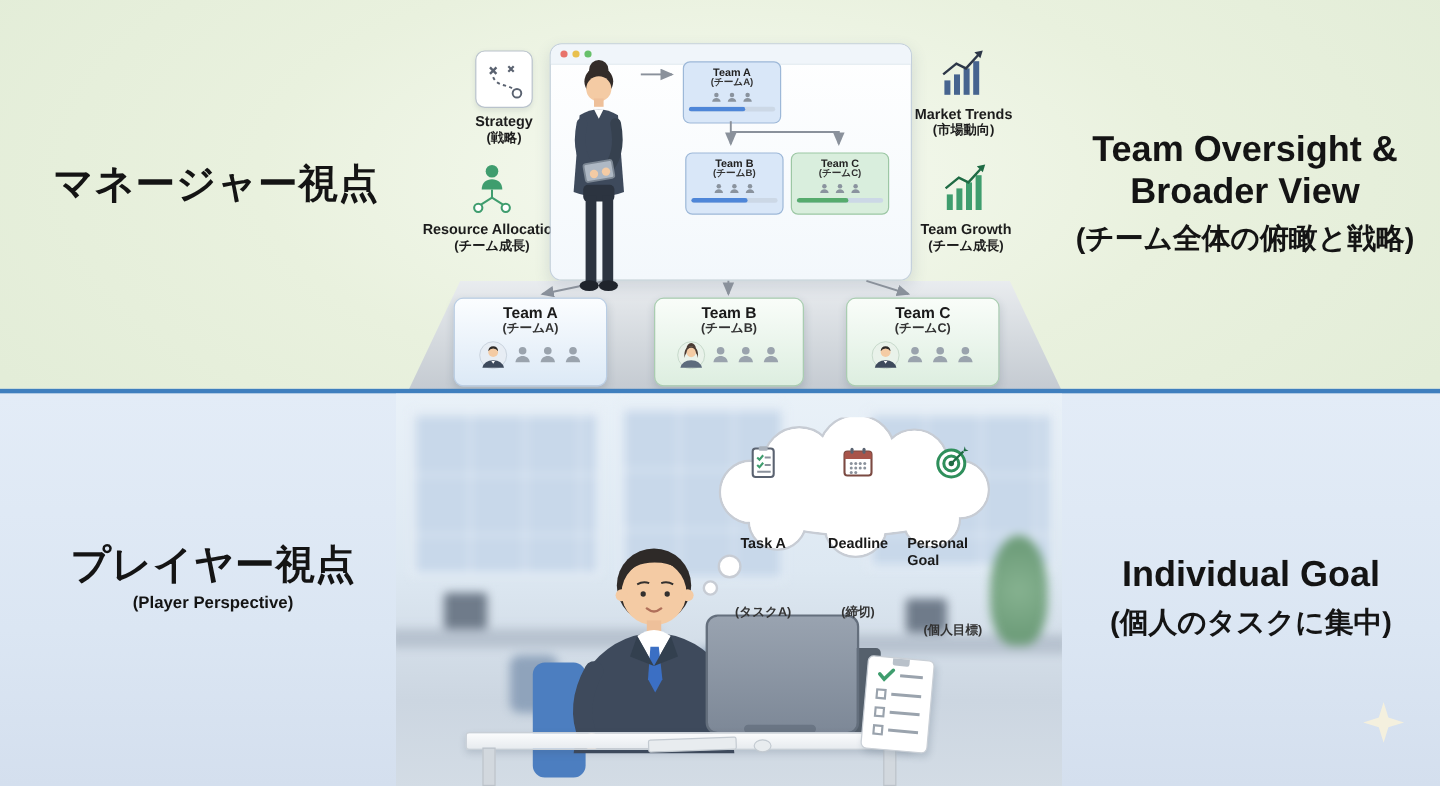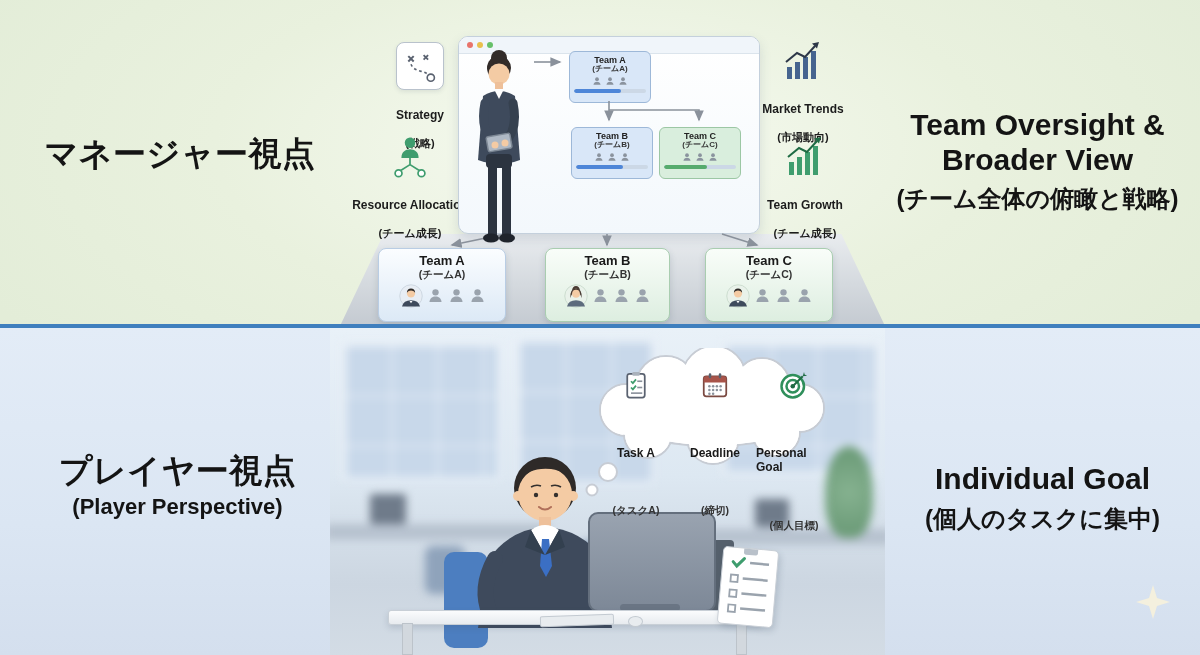--- a/index.html
+++ b/index.html
@@ -16,23 +16,23 @@
   .divider{position:absolute;left:0;top:324px;width:1200px;height:4px;background:#3f7fbe;}
   .bottom-half{
     position:absolute;left:0;top:328px;width:1200px;height:327px;
     background:linear-gradient(180deg,#e3ecf7 0%,#dbe6f3 60%,#d4dfee 100%);
   }
   
   .h-block{position:absolute;text-align:center;color:#141414;}
   .h-big{font-size:33px;font-weight:700;line-height:1.15;letter-spacing:.5px;}
   .h-med{font-size:30px;font-weight:700;line-height:1.15;}
   .h-sub{font-size:24px;font-weight:700;margin-top:6px;}
-  .h-sub2{font-size:22px;font-weight:700;margin-top:4px;}
-  
-  .icon-block{position:absolute;display:flex;flex-direction:column;align-items:center;gap:14px;}
+  .h-sub2{font-size:14px;font-weight:700;margin-top:4px;}
+  
+  .icon-block{position:absolute;display:flex;flex-direction:column;align-items:center;}
   .icon-box{width:46px;height:46px;background:#fff;border:1.5px solid #b9c2cc;border-radius:8px;
     display:flex;align-items:center;justify-content:center;box-shadow:0 2px 4px rgba(70,90,110,.12);}
   .icon-plain{width:46px;height:46px;display:flex;align-items:center;justify-content:center;}
   .ititle{font-size:12px;font-weight:700;color:#1c1c1c;text-align:center;line-height:1.25;margin-top:4px;}
   .isub{font-size:11px;font-weight:700;color:#1c1c1c;text-align:center;line-height:1.2;}
   
   .window{position:absolute;left:458px;top:36px;width:300px;height:196px;
     background:linear-gradient(180deg,#ffffff 0%,#f3f8fc 100%);
     border:1px solid #c4d0dc;border-radius:10px;box-shadow:0 5px 12px rgba(60,80,110,.15);}
   .window-bar{height:16px;background:#f0f5fa;border-bottom:1px solid #dbe4ec;border-radius:9px 9px 0 0;position:relative;}

